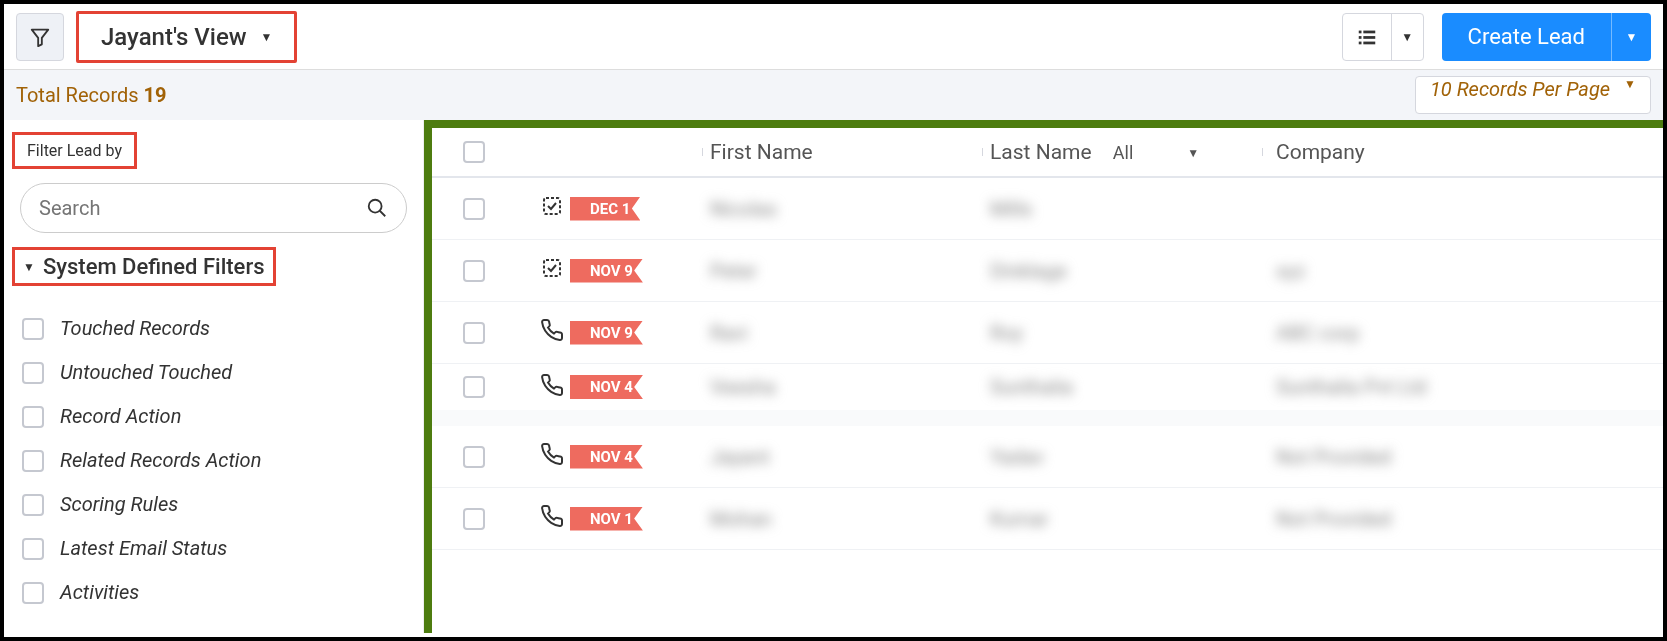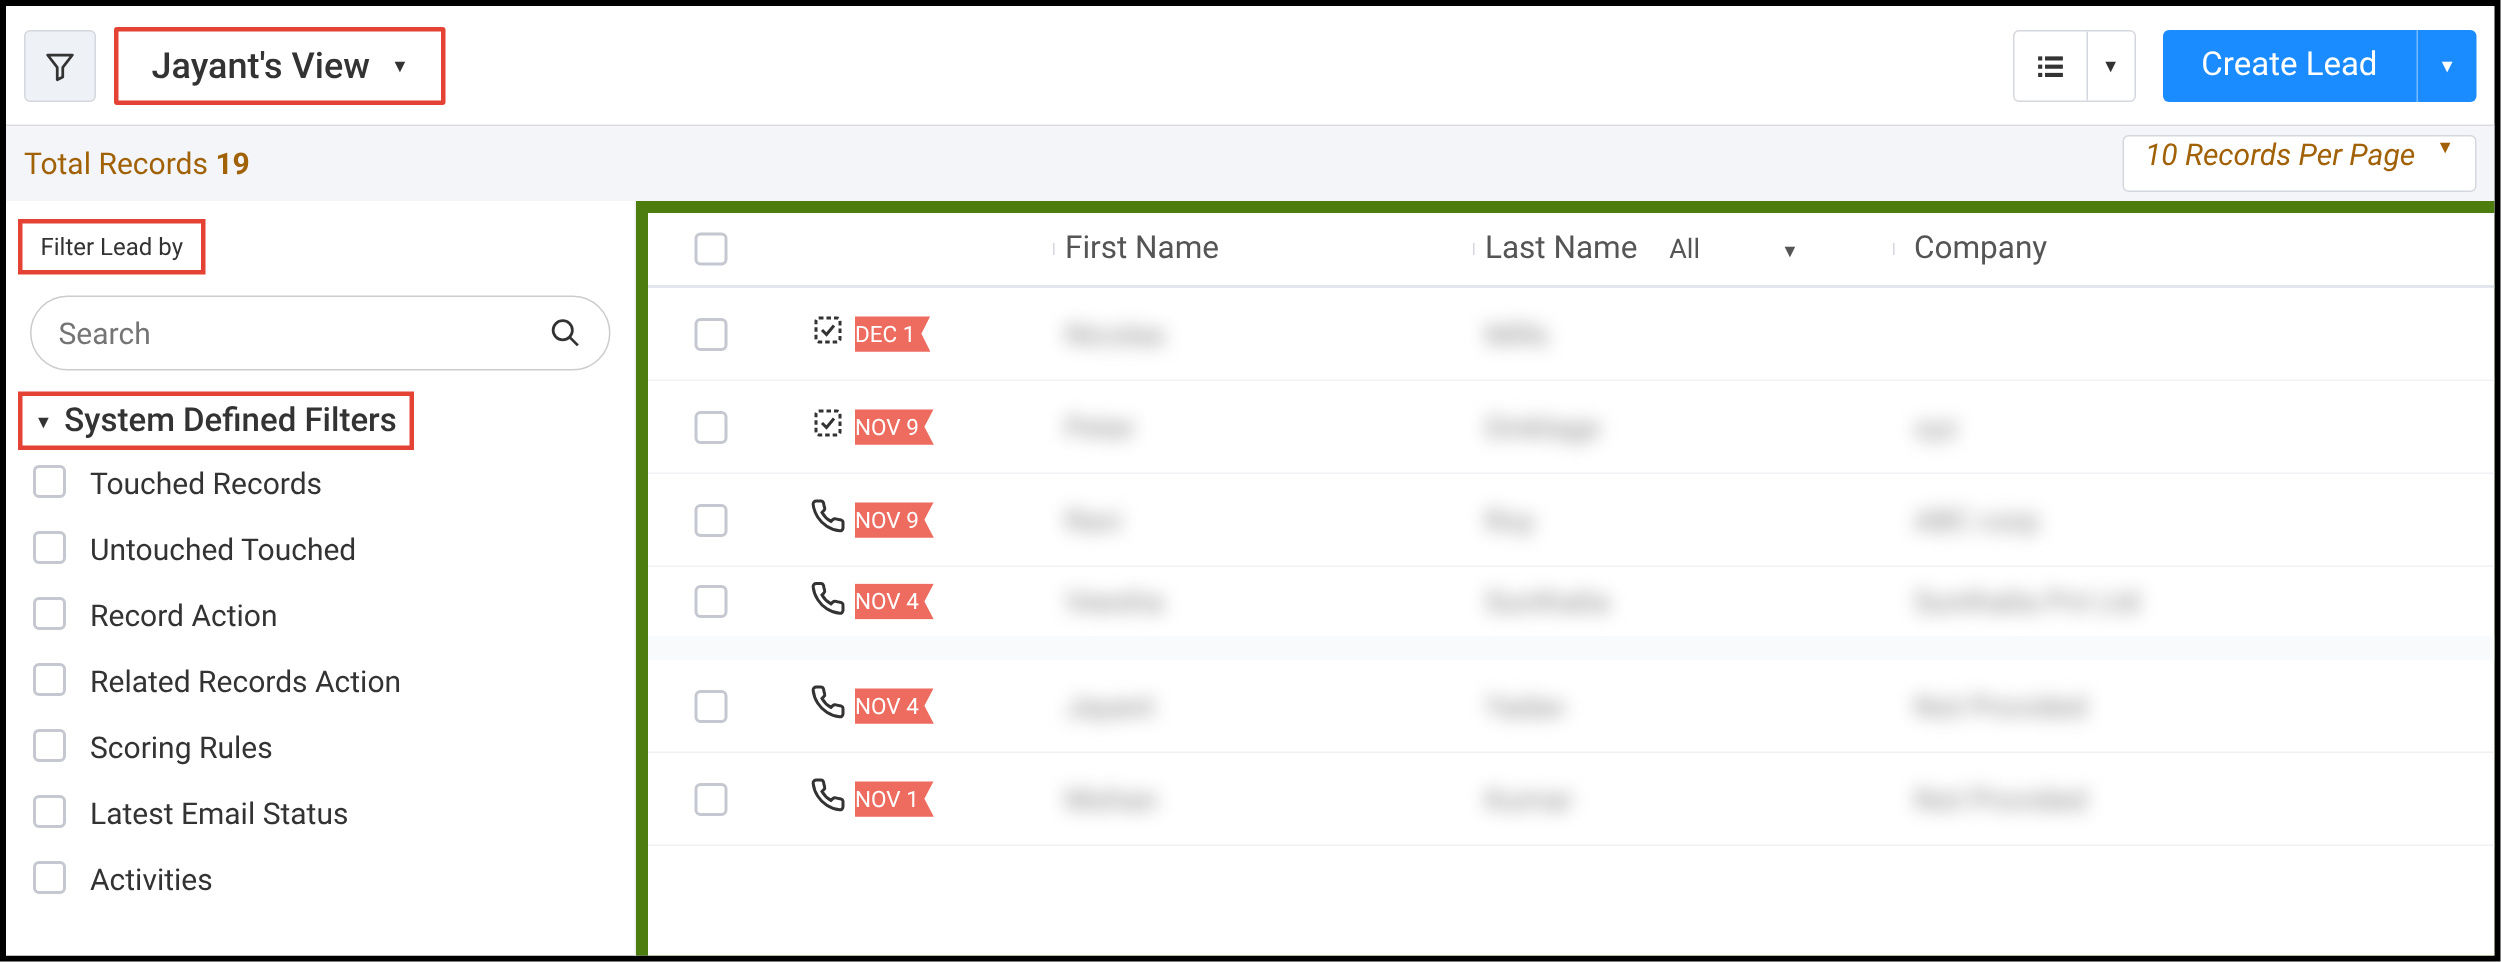--- a/index.html
+++ b/index.html
@@ -1,54 +1,54 @@
 <!DOCTYPE html>
 <html><head>
 <meta charset="utf-8">
 <style>
   * { box-sizing: border-box; margin: 0; padding: 0; font-family: -apple-system, BlinkMacSystemFont, "Segoe UI", Roboto, Helvetica, Arial, sans-serif; }
   body { background: #fff; width: 1667px; height: 641px; overflow: hidden; border: 4px solid #000; color: #333; font-size: 20px; }
-  .top-bar { display: flex; align-items: center; height: 80px; padding: 0 12px; border-bottom: 1px solid #ddd; }
+  .top-bar { display: flex; align-items: center; height: 66px; padding: 0 12px; border-bottom: 1px solid #ddd; }
   .icon-btn { height: 48px; width: 48px; display: flex; align-items: center; justify-content: center; border: 1px solid #d5d7de; border-radius: 4px; background: #eef1f6; margin-right: 12px; cursor: pointer; }
   .view-dd { height: 52px; padding: 0 22px; display: flex; align-items: center; border: 3px solid #e34234; border-radius: 2px; font-size: 24px; cursor: pointer; font-weight: 500; }
   .caret { margin-left: 14px; font-size: 12px; }
   .flex-grow { flex: 1; }
   .list-btn { height: 48px; display: flex; align-items: center; border: 1px solid #d5d7de; border-radius: 4px; margin-right: 18px; cursor: pointer; }
   .list-btn > span:first-child { width: 48px; display: flex; align-items: center; justify-content: center; font-size: 22px; }
   .list-btn > span:last-child { width: 32px; display: flex; align-items: center; justify-content: center; border-left: 1px solid #d5d7de; height: 100%; font-size: 12px; }
   .create-btn { height: 48px; display: flex; align-items: center; border-radius: 4px; background: #1a8cff; color: #fff; cursor: pointer; }
   .create-btn > span:first-child { padding: 0 26px; font-size: 22px; }
   .create-btn > span:last-child { width: 40px; display: flex; align-items: center; justify-content: center; border-left: 1px solid rgba(255,255,255,0.4); height: 100%; font-size: 12px; }
   .sub-bar { height: 50px; background: #f3f5f9; display: flex; align-items: center; padding: 0 12px; color: #a16207; }
   .records-per { height: 38px; background: #fff; border: 1px solid #d5d7de; border-radius: 4px; display: flex; align-items: flex-start; padding: 0 14px; cursor: pointer; font-size: 20px; font-style: italic; }
   .main { display: flex; height: calc(100% - 120px); }
   .sidebar { width: 420px; background: #fff; border-right: 1px solid #eee; position: relative; padding: 12px 0 0 0; }
   .filter-title { font-size: 16px; padding: 6px 12px; border: 3px solid #e34234; display: inline-block; margin-left: 8px; }
   .search-wrap { margin: 14px 16px; height: 50px; border: 1px solid #ccc; border-radius: 30px; display: flex; align-items: center; padding: 0 18px; color: #888; }
   .search-wrap input { border: none; outline: none; flex: 1; font-size: 20px; color: #444; }
   .sys-filters { font-size: 22px; padding: 4px 8px; display: inline-flex; align-items: center; font-weight: 500; border: 3px solid #e34234; margin-left: 8px; cursor: pointer; }
   .sys-filters .tri { margin-right: 8px; font-size: 12px; }
   .filter-list { padding: 10px 18px; }
-  .filter-item { display: flex; align-items: flex-start; height: 44px; color: #333; cursor: pointer; }
+  .filter-item { display: flex; align-items: flex-end; height: 44px; color: #333; cursor: pointer; font-style: italic; }
   .chk { width: 22px; height: 22px; border: 2px solid #c5c8d0; border-radius: 4px; margin-right: 16px; }
   .table { flex: 1; overflow: hidden; background: #4d7c0f; padding-top: 0; }
   .table-inner { background: #fff; margin: 8px 0 0 8px; height: 100%; }
   .thead { display: flex; height: 50px; border-bottom: 2px solid #e3e6ec; align-items: center; color: #555; font-size: 21px; }
   .col-chk { width: 100px; display: flex; justify-content: center; }
   .col-icon { width: 170px; }
   .col-fn { width: 280px; padding-left: 8px; position: relative; }
   .col-ln { width: 280px; padding-left: 8px; position: relative; }
   .col-co { flex: 1; padding-left: 14px; position: relative; }
   .vsep::before { content: ''; position: absolute; left: 0; top: 8px; bottom: 8px; width: 1px; background: #d5d7de; }
   .sub-dd { font-size: 18px; margin-left: 16px; color: #555; cursor: pointer; display: inline-flex; align-items: center; gap: 48px; }
   .sub-dd .caret { margin-left: 6px; }
   .trow { display: flex; height: 62px; align-items: center; border-bottom: 1px solid #eff1f4; }
   .trow.div-gap { border-bottom: 16px solid #f9fafb; }
   .task-icon { width: 24px; height: 24px; color: #333; }
-  .date-flag { background: #ee6b5f; color: #fff; font-size: 15px; font-weight: 400; padding: 3px 10px 3px 0; clip-path: polygon(0 0, 100% 0, 88% 50%, 100% 100%, 0 100%); margin-left: 6px; }
+  .date-flag { background: #ee6b5f; color: #fff; font-size: 15px; font-weight: 700; padding: 3px 10px 3px 20px; clip-path: polygon(0 0, 100% 0, 88% 50%, 100% 100%, 0 100%); margin-left: 6px; }
   .icon-combo { display: flex; align-items: center; padding-left: 8px; }
   .blur-text { color: #888; filter: blur(6px); user-select: none; }
 </style>
 </head>
 <body>
 
 <div class="top-bar">
   <div class="icon-btn">
     <svg width="22" height="22" viewBox="0 0 24 24" fill="none" stroke="#333" stroke-width="2" stroke-linecap="round" stroke-linejoin="round">
         <polygon points="3 4 21 4 14 13 14 20 10 22 10 13 3 4"></polygon>

